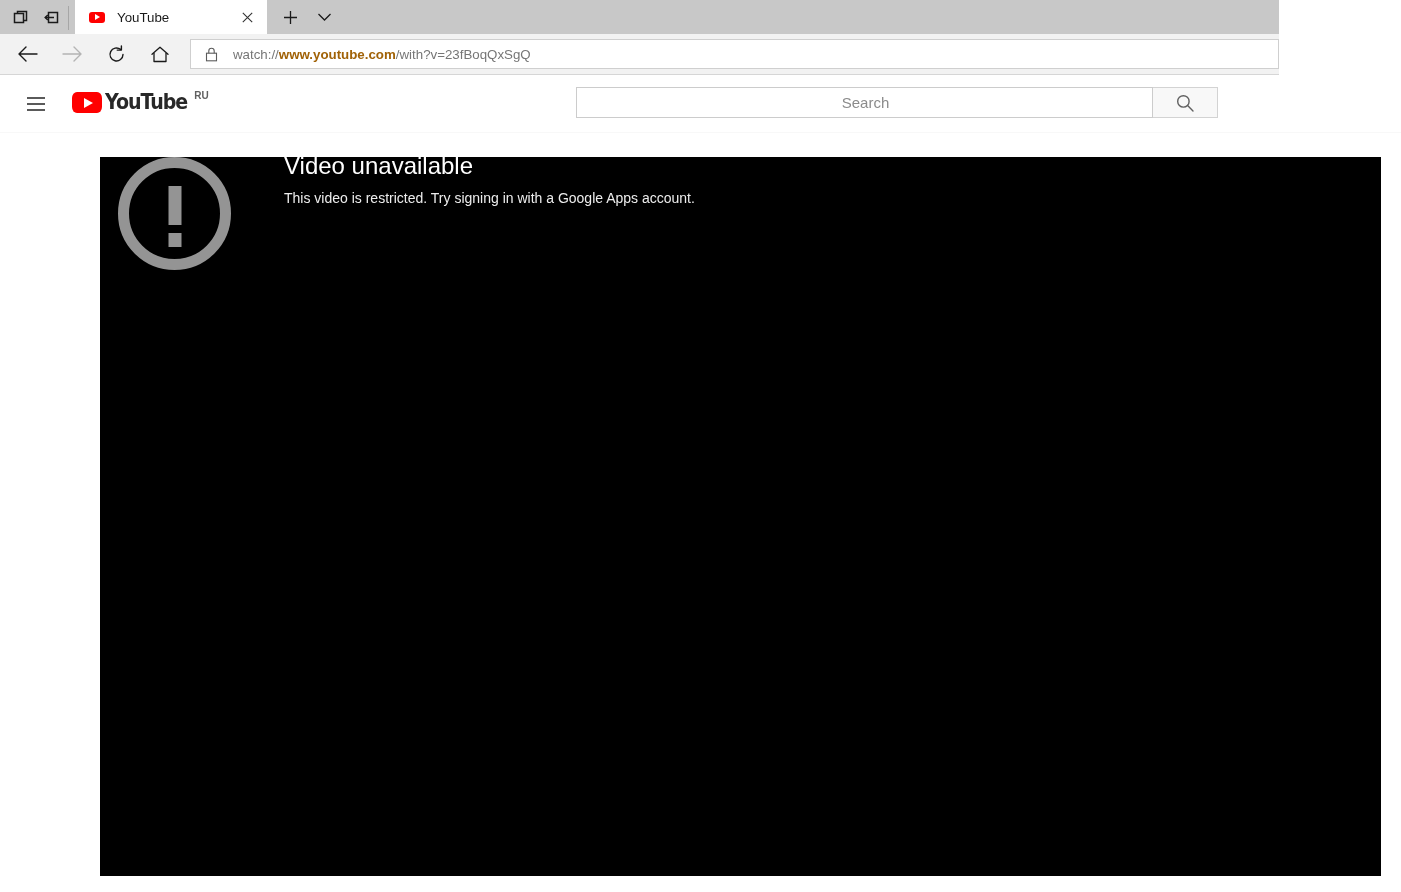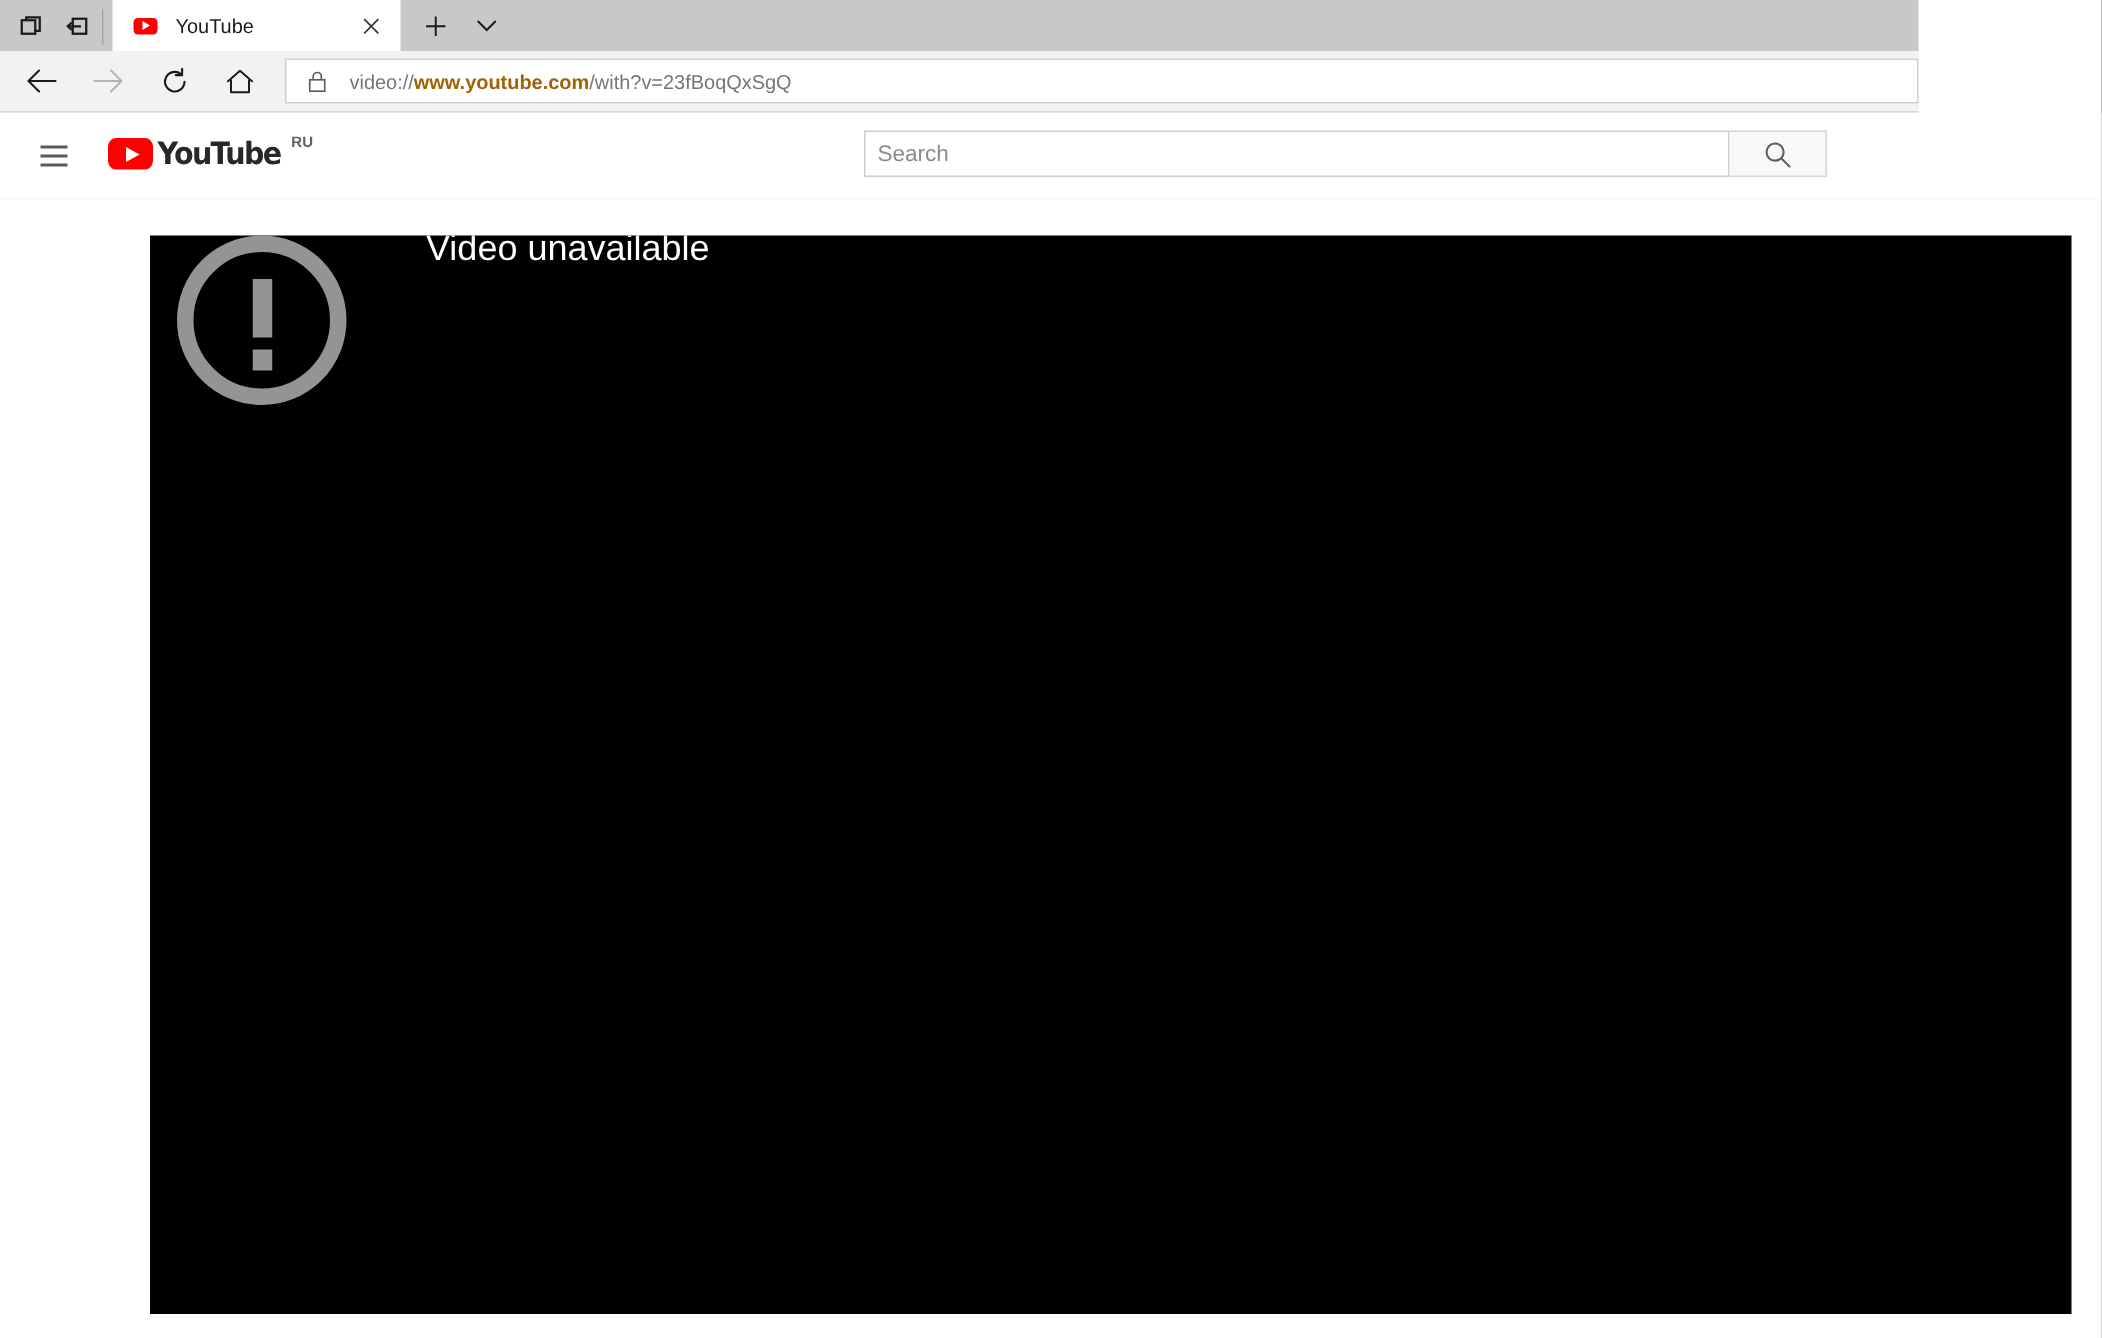--- a/index.html
+++ b/index.html
@@ -239,20 +239,21 @@
   .search-input {
     width: 577px;
     height: 31px;
     border: 1px solid #cccccc;
     background: #ffffff;
     padding: 0 6px 0 8px;
     font-size: 15px;
     color: #1d4ed8;
     font-family: "Liberation Sans", "DejaVu Sans", sans-serif;
     outline: none;
+    text-align: center;
   }
   .search-input::placeholder { color: #8b8b8b; opacity: 1; }
   .search-btn {
     width: 65px;
     height: 31px;
     border: 1px solid #d3d3d3;
     border-left: none;
     background: #f8f8f8;
     display: flex;
     align-items: center;
@@ -406,21 +407,21 @@
       </svg>
     </div>
 
     <div class="addressbar">
       <span class="lock-icon">
         <svg width="13" height="15" viewBox="0 0 13 15">
           <rect x="1.5" y="6.2" width="10" height="7.6" fill="none" stroke="#5c5c5c" stroke-width="1.1"></rect>
           <path d="M3.8 6.2 V4 A2.7 2.7 0 0 1 9.2 4 V6.2" fill="none" stroke="#5c5c5c" stroke-width="1.1"></path>
         </svg>
       </span>
-      <span class="url-text"><span>video://</span><span class="host">www.youtube.com</span><span>/with?v=23fBoqQxSgQ</span></span>
+      <span class="url-text"><span>watch://</span><span class="host">www.youtube.com</span><span>/with?v=23fBoqQxSgQ</span></span>
     </div>
   </div>
 
   <div class="page">
 
     <div class="yt-header">
 
       <div class="yt-start">
         <div class="guide-btn">
           <span class="guide-bar"></span>
@@ -450,20 +451,21 @@
       <div class="player">
         <div class="error-screen">
 
           <div class="error-icon">
             <span class="bang-stem"></span>
             <span class="bang-dot"></span>
           </div>
 
           <div class="error-text">
             <div class="error-title">Video unavailable</div>
+            <div class="error-sub">This video is restricted. Try signing in with a Google Apps account.</div>
           </div>
 
         </div>
       </div>
     </div>
 
   </div>
 </div>
 
 </body></html>

